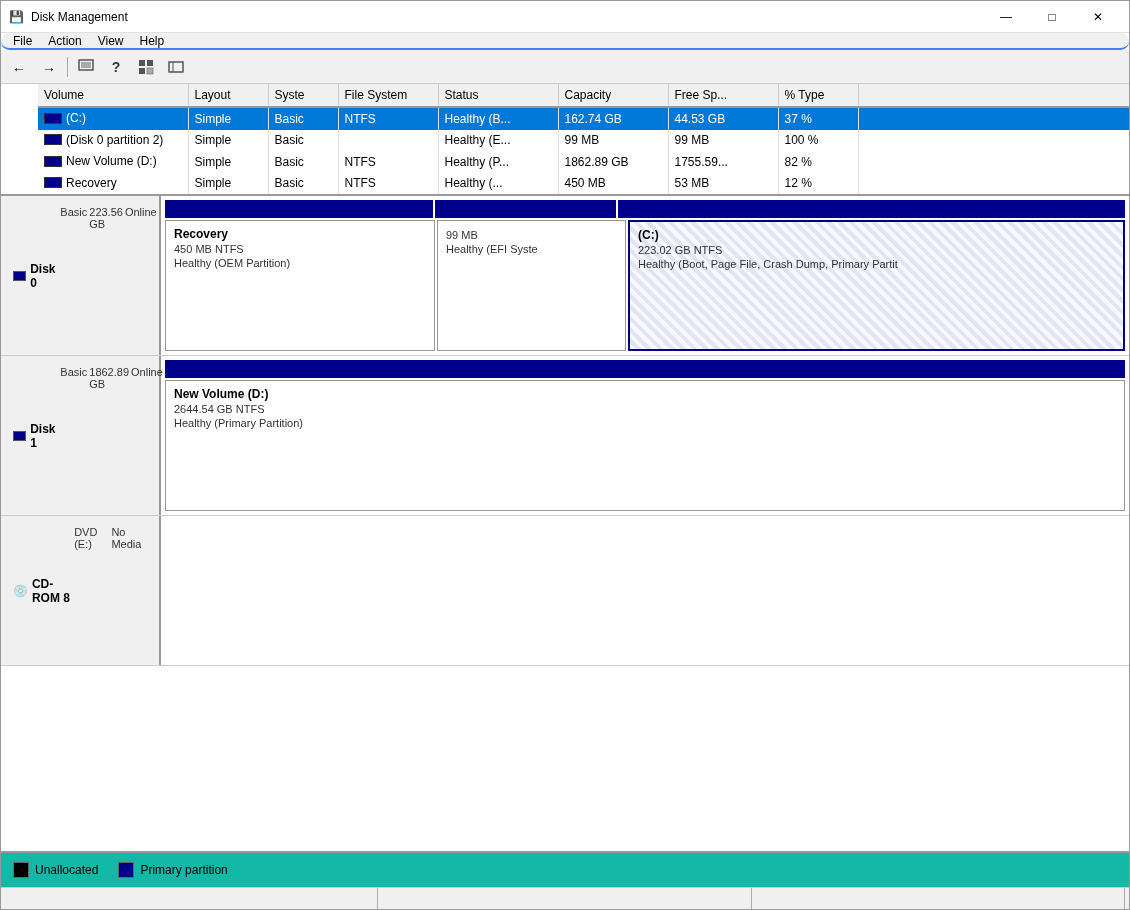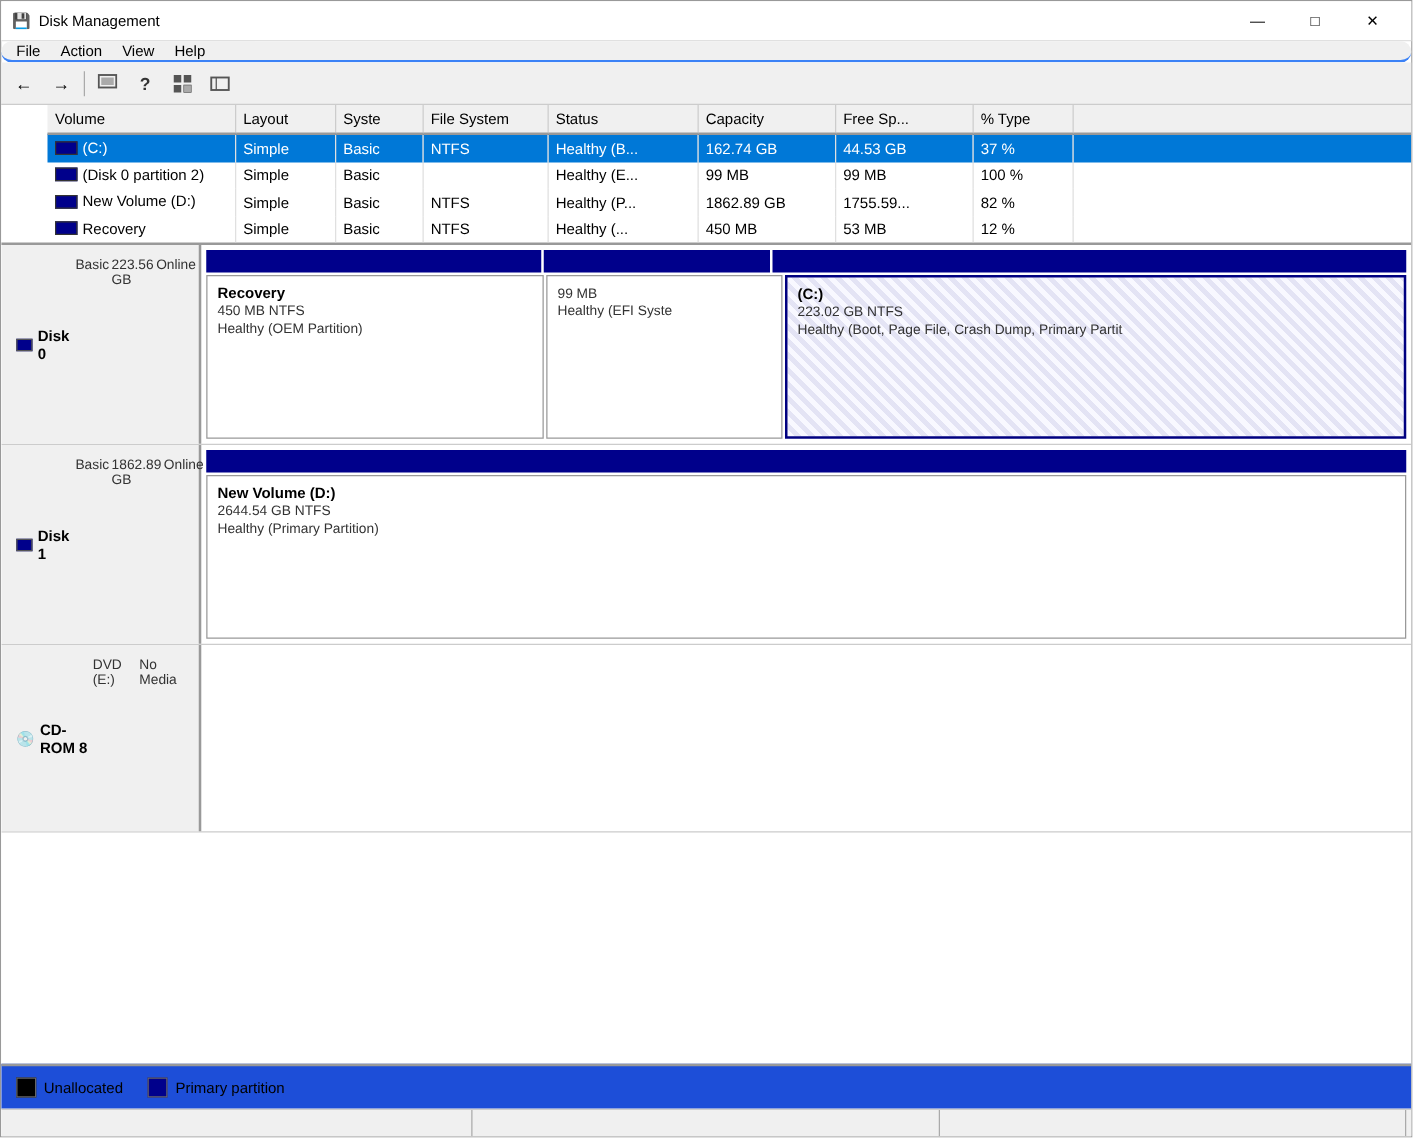--- a/index.html
+++ b/index.html
@@ -269,21 +269,21 @@
     .cdrom-row {
       display: flex;
       flex-direction: row;
       border-bottom: 1px solid #ccc;
       min-height: 150px;
     }
 
     
     .legend-bar {
       height: 36px;
-      background: #1d4ed8;
+      background: #14b8a6;
       border-top: 2px solid #999;
       display: flex;
       align-items: center;
       padding: 0 12px;
       gap: 20px;
       font-size: 12px;
     }
 
     .legend-item {
       display: flex;

